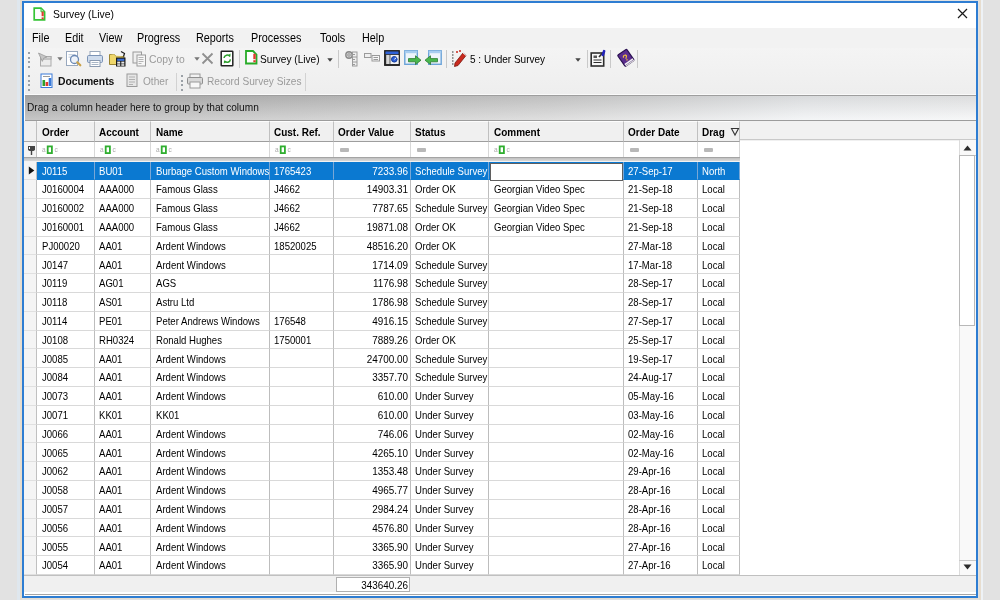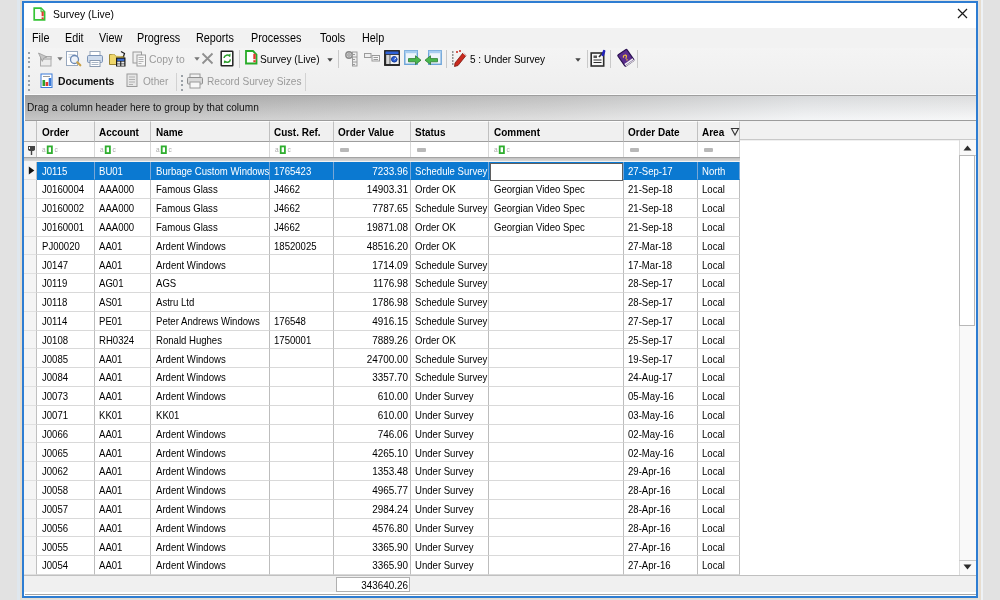--- a/index.html
+++ b/index.html
@@ -206,21 +206,21 @@
 <div class="t" style="left:274.0px;top:125.5px;font-size:10.5px;color:#000;font-weight:bold;transform:scaleX(0.95);transform-origin:left top;">Cust. Ref.</div>
 <div style="left:333.5px;top:121.0px;width:77.0px;height:21.0px;background:#f0f0f0;border-right:1px solid #c0c0c0;border-bottom:1px solid #9e9e9e;border-top:1px solid #fdfdfd;"></div>
 <div class="t" style="left:338.0px;top:125.5px;font-size:10.5px;color:#000;font-weight:bold;transform:scaleX(0.95);transform-origin:left top;">Order Value</div>
 <div style="left:410.5px;top:121.0px;width:78.5px;height:21.0px;background:#f0f0f0;border-right:1px solid #c0c0c0;border-bottom:1px solid #9e9e9e;border-top:1px solid #fdfdfd;"></div>
 <div class="t" style="left:415.0px;top:125.5px;font-size:10.5px;color:#000;font-weight:bold;transform:scaleX(0.95);transform-origin:left top;">Status</div>
 <div style="left:489.0px;top:121.0px;width:134.5px;height:21.0px;background:#f0f0f0;border-right:1px solid #c0c0c0;border-bottom:1px solid #9e9e9e;border-top:1px solid #fdfdfd;"></div>
 <div class="t" style="left:493.5px;top:125.5px;font-size:10.5px;color:#000;font-weight:bold;transform:scaleX(0.95);transform-origin:left top;">Comment</div>
 <div style="left:623.5px;top:121.0px;width:74.0px;height:21.0px;background:#f0f0f0;border-right:1px solid #c0c0c0;border-bottom:1px solid #9e9e9e;border-top:1px solid #fdfdfd;"></div>
 <div class="t" style="left:628.0px;top:125.5px;font-size:10.5px;color:#000;font-weight:bold;transform:scaleX(0.95);transform-origin:left top;">Order Date</div>
 <div style="left:697.5px;top:121.0px;width:42.5px;height:21.0px;background:#f0f0f0;border-right:1px solid #c0c0c0;border-bottom:1px solid #9e9e9e;border-top:1px solid #fdfdfd;"></div>
-<div class="t" style="left:702.0px;top:125.5px;font-size:10.5px;color:#000;font-weight:bold;transform:scaleX(0.95);transform-origin:left top;">Area</div>
+<div class="t" style="left:702.0px;top:125.5px;font-size:10.5px;color:#000;font-weight:bold;transform:scaleX(0.95);transform-origin:left top;">Drag</div>
 <svg style="position:absolute;left:729.5px;top:127px" width="10" height="10" viewBox="0 0 10 10">
     <path d="M1.5 1.5 h7 l-3.5 6.5 z" fill="none" stroke="#333" stroke-width="1.1"></path>
   </svg>
 <div style="left:24.0px;top:142.0px;width:13.0px;height:15.0px;background:#f4f4f4;border-right:1px solid #c0c0c0;"></div>
 <svg style="position:absolute;left:26.5px;top:144.5px" width="9" height="11" viewBox="0 0 9 11">
 <path d="M1 1 h7 v4 l-1.5 1 h-4 L1 5 z" fill="#444"></path>
     <path d="M4.5 6 v4" stroke="#444" stroke-width="1.4"></path>
 <path d="M2.5 2 v2" stroke="#fff" stroke-width="1"></path>
   </svg>
 <div style="left:37.0px;top:142.0px;width:57.5px;height:15.0px;background:#fff;border-right:1px solid #d8d8d8;"></div>

